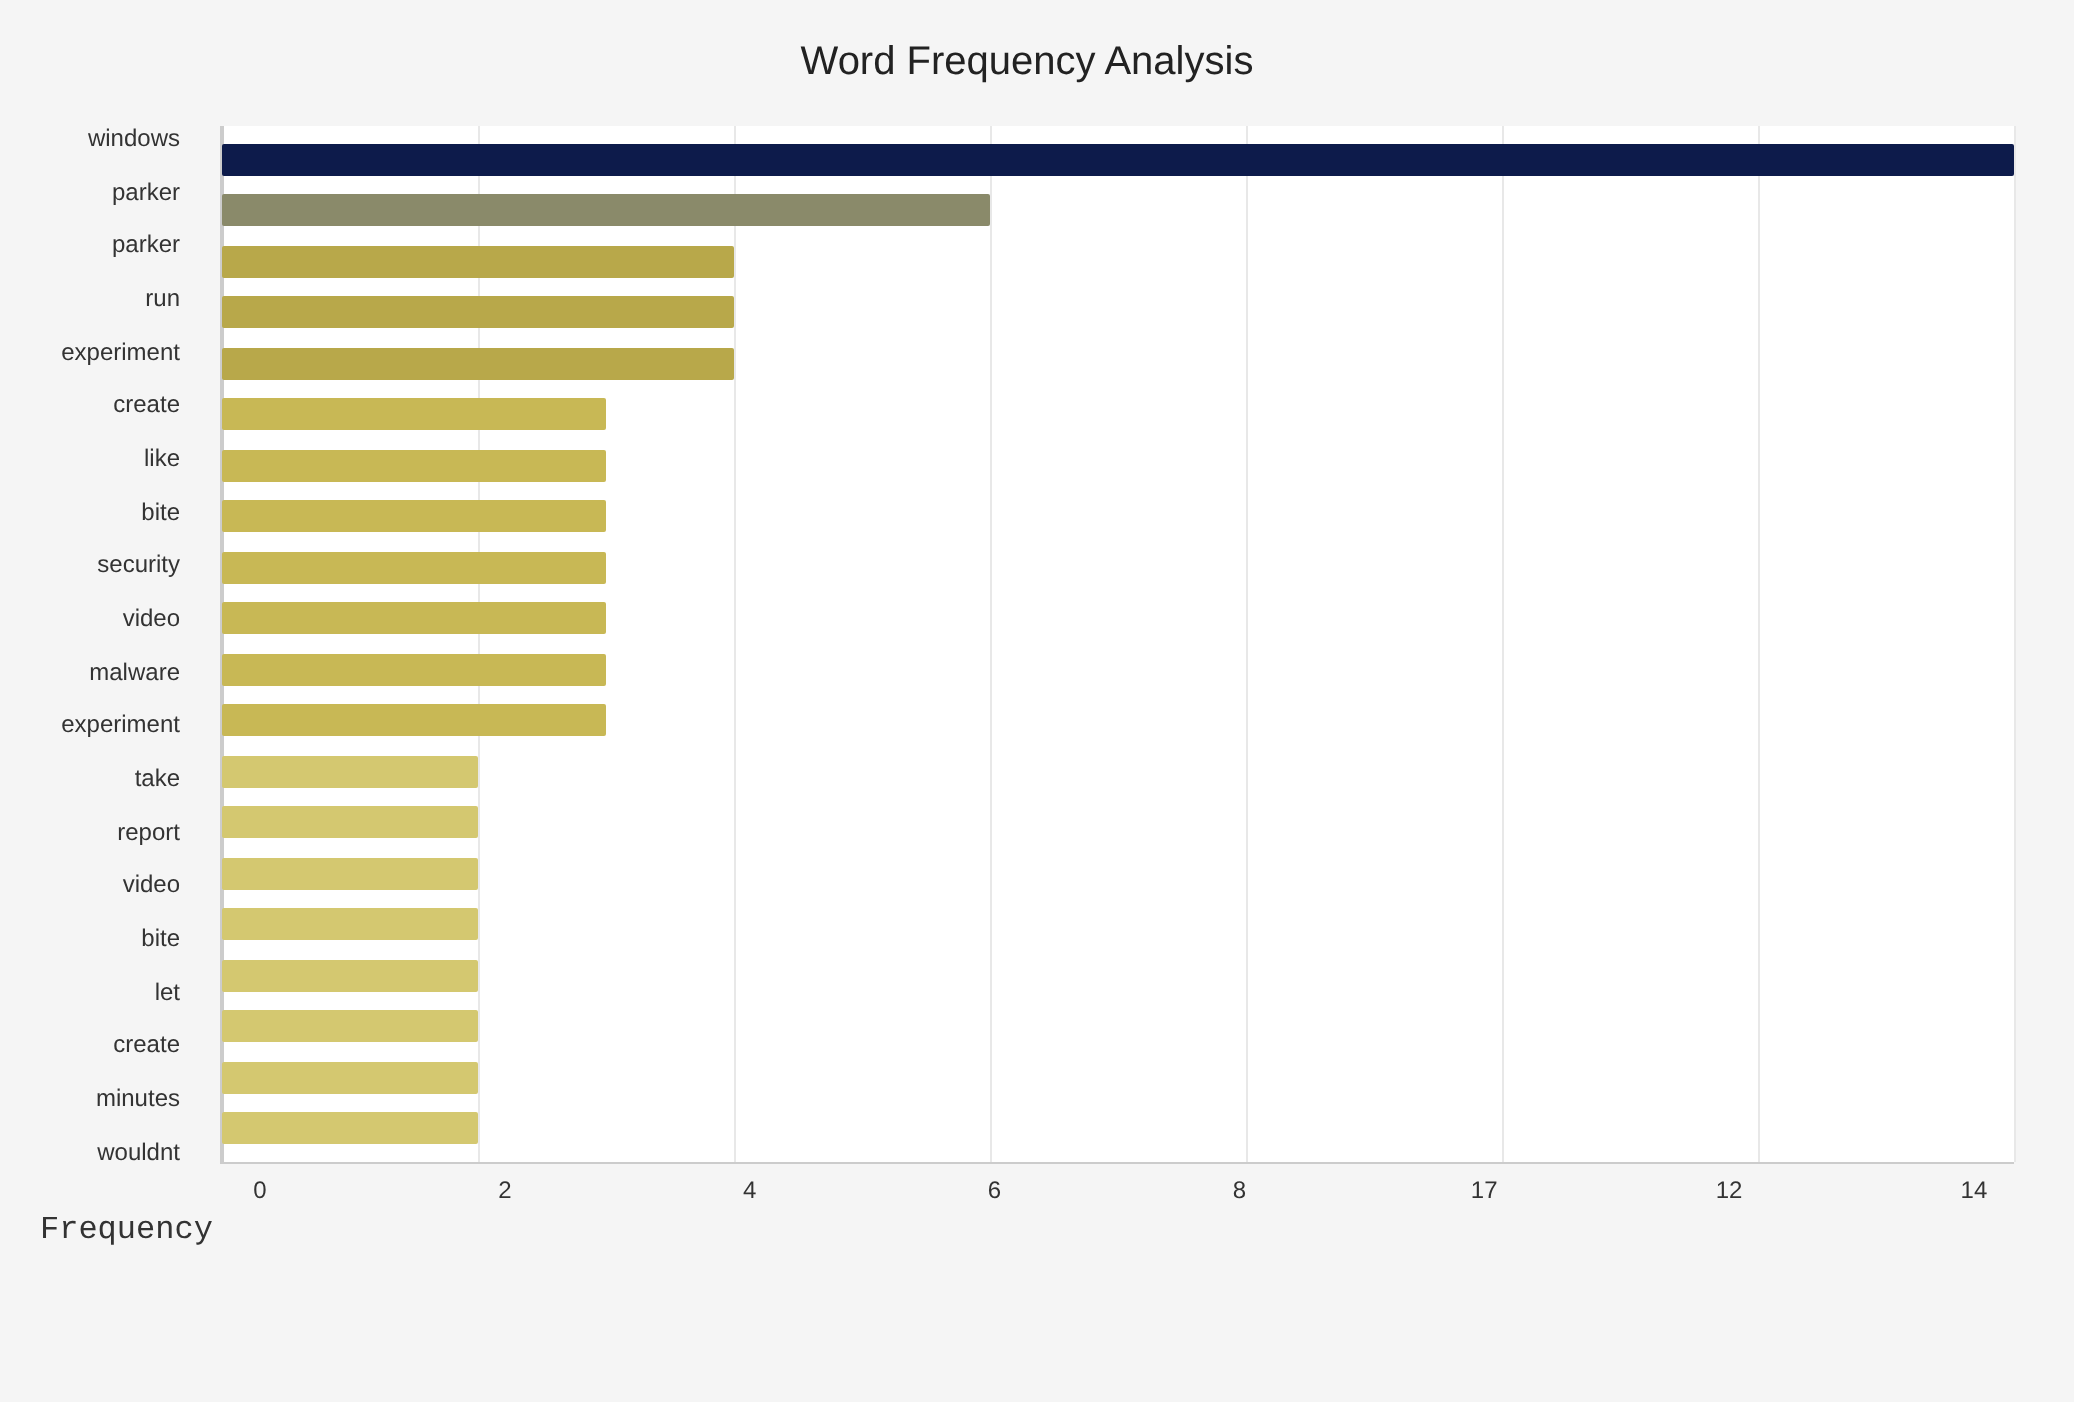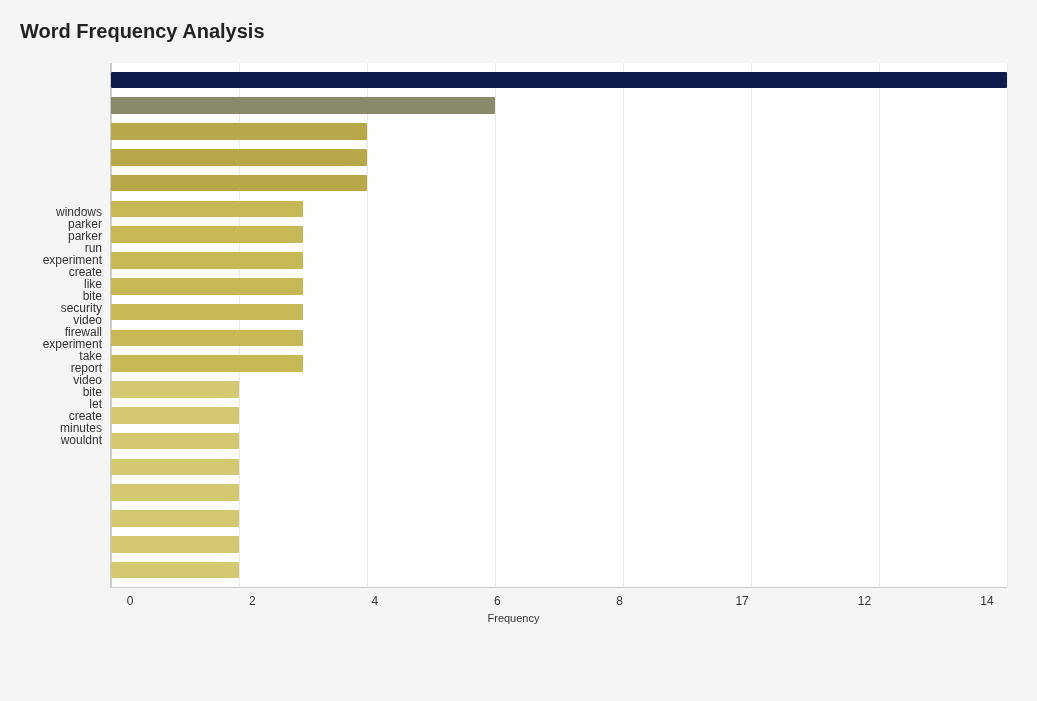--- a/index.html
+++ b/index.html
@@ -12,44 +12,44 @@
       min-height: 100vh;
     }
     .chart-container {
       background: #f5f5f5;
       width: 1037px;
       height: 701px;
       padding: 20px 30px 60px 20px;
       position: relative;
     }
     .chart-title {
-      text-align: left;
+      text-align: center;
       font-size: 20px;
-      font-weight: bold;
+      font-weight: normal;
       margin-bottom: 20px;
       color: #222;
     }
     .chart-area {
       display: flex;
       flex-direction: column;
       width: 100%;
       height: calc(100% - 60px);
       position: relative;
     }
     .plot-area {
       display: flex;
       flex: 1;
       position: relative;
     }
     .y-labels {
       display: flex;
       flex-direction: column;
-      justify-content: center;
+      justify-content: space-between;
       width: 90px;
-      padding-right: 8px;
+      padding-right: 20px;
       align-items: flex-end;
     }
     .y-label {
       font-size: 12px;
       color: #333;
       line-height: 1;
     }
     .bars-and-grid {
       flex: 1;
       position: relative;
@@ -95,45 +95,46 @@
       justify-content: space-between;
       padding-right: 0;
     }
     .x-label {
       font-size: 12px;
       color: #333;
       text-align: center;
       width: 40px;
     }
     .x-axis-title {
-      text-align: center;
-      font-size: 11px;
+      text-align: left;
+      font-size: 16px;
       color: #333;
       margin-top: 4px;
+      font-family: Liberation Mono, monospace;
     }
   </style>
 </head>
 <body>
 
 <div class="chart-container">
   <div class="chart-title">Word Frequency Analysis</div>
   <div class="chart-area">
     <div class="plot-area">
       <div class="y-labels" id="y-labels-container">
           <div class="y-label">windows</div>
           <div class="y-label">parker</div>
           <div class="y-label">parker</div>
           <div class="y-label">run</div>
           <div class="y-label">experiment</div>
           <div class="y-label">create</div>
           <div class="y-label">like</div>
           <div class="y-label">bite</div>
           <div class="y-label">security</div>
           <div class="y-label">video</div>
-          <div class="y-label">firewall</div>
+          <div class="y-label">malware</div>
           <div class="y-label">experiment</div>
           <div class="y-label">take</div>
           <div class="y-label">report</div>
           <div class="y-label">video</div>
           <div class="y-label">bite</div>
           <div class="y-label">let</div>
           <div class="y-label">create</div>
           <div class="y-label">minutes</div>
           <div class="y-label">wouldnt</div>
         </div>

